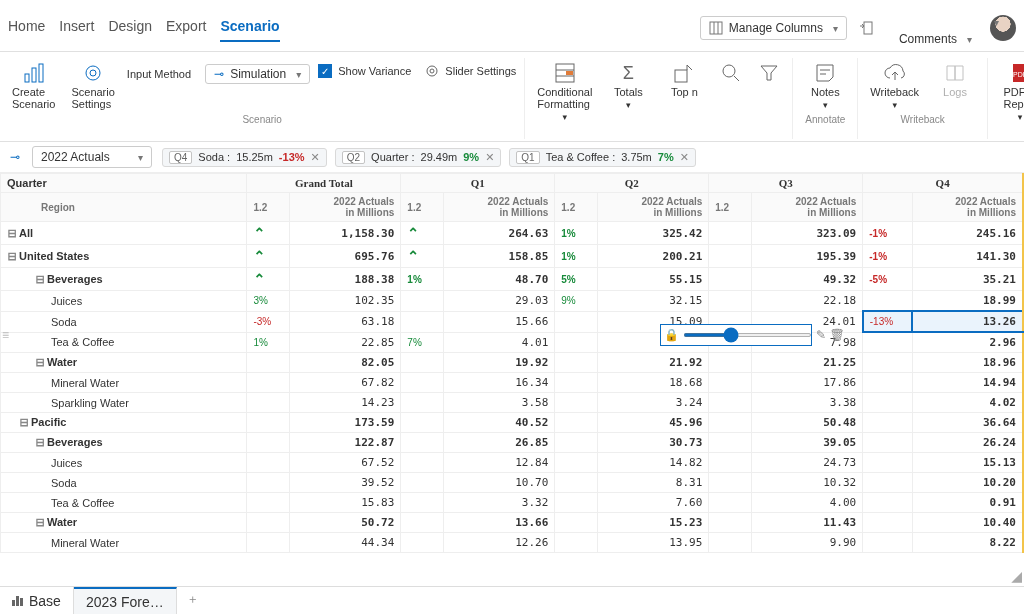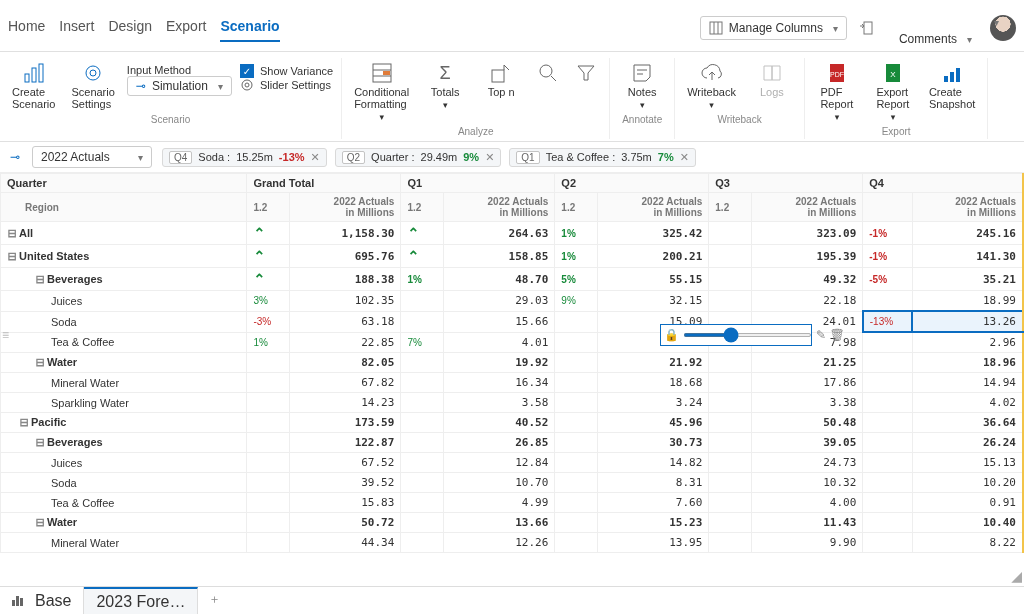--- a/index.html
+++ b/index.html
@@ -16,68 +16,68 @@
   .chev::after { content: "▾"; font-size: 10px; color: #777; margin-left: 4px; }
 
   
   .ribbon { display: flex; border-bottom: 1px solid #e0e0e0; padding: 6px 0 2px; }
   .rgroup { display: flex; flex-direction: column; align-items: center; padding: 0 6px; border-right: 1px solid #eee; }
   .rgroup .rrow { display: flex; gap: 8px; align-items: flex-start; padding: 2px 2px 0; }
   .rgroup .glabel { font-size: 10px; color: #888; padding: 2px 0; text-align: center; width: 100%; }
   .rbtn { display: flex; flex-direction: column; align-items: center; justify-content: flex-start; padding: 2px 4px; cursor: pointer; gap: 2px; min-width: 48px; }
   .rbtn .ricon { width: 22px; height: 22px; display: flex; align-items: center; justify-content: center; }
   .rbtn .rlbl { font-size: 11px; text-align: left; line-height: 12px; color: #333; }
-  .stackbtns { display: flex; flex-direction: column; gap: 0; font-size: 11px; }
+  .stackbtns { display: flex; flex-direction: row; gap: 14px; font-size: 11px; }
   .stackbtns .srow { display: flex; align-items: center; gap: 6px; cursor: pointer; white-space: nowrap; }
   .chk { width: 14px; height: 14px; border: 1px solid #0a6cc1; background: #0a6cc1; display: inline-flex; align-items: center; justify-content: center; }
   .chk::after { content: "✓"; color: #fff; font-size: 10px; }
   svg { display:block; }
 
   
   .filterrow { display: flex; align-items: center; gap: 10px; padding: 4px 8px; border-bottom: 1px solid #eee; }
   .filterrow .fctl { width: 14px; height: 14px; display:flex;align-items:center;justify-content:center; }
   .scen-select { border: 1px solid #ccc; border-radius: 3px; padding: 3px 8px; display: flex; align-items: center; gap: 6px; min-width: 120px; background: #fff; cursor: pointer; justify-content: space-between;}
   .chip { display: inline-flex; align-items: center; gap: 6px; border: 1px solid #d9d9d9; background: #f4f6f8; border-radius: 3px; padding: 2px 6px; font-size: 11px; }
   .chip .qtag { background: #fff; border: 1px solid #c4c4c4; border-radius: 2px; padding: 0 4px; font-size: 10px; color: #666; }
   .chip .pos { color: #178a3a; font-weight: 600; }
   .chip .neg { color: #c62828; font-weight: 600; }
   .chip .x { color: #888; cursor: pointer; }
 
   
   .grid { width: 100%; border-collapse: collapse; table-layout: fixed; }
   .grid th, .grid td { border: 1px solid #eee; padding: 3px 6px; font-size: 11px; white-space: nowrap; }
   .grid thead th { background: #fafafa; text-align: left; font-weight: 600; }
-  .grid th.qtr { text-align: left; }
+  .grid th.qtr { text-align: center; font-family: Liberation Serif, serif; }
   .grid .sub { color: #777; font-size: 10px; }
   .grid td.lbl { text-align: left; }
   .grid td.num { text-align: right; font-family: Consolas, monospace; font-variant-numeric: tabular-nums; }
   .grid td.var { text-align: left; font-family: Consolas, monospace; font-size: 10px; width: 28px; }
   .grid td.var .pos { color: #178a3a; }
   .grid td.var .neg { color: #c62828; }
   .grid td.var .arrow { color: #178a3a; font-size: 14px;}
   .rowbold td { font-weight: 700; }
   .indent1 { padding-left: 18px !important; }
   .indent2 { padding-left: 34px !important; }
   .indent3 { padding-left: 50px !important; }
   .expander { display: inline-block; width: 10px; text-align: center; color: #888; margin-right: 2px; }
   .selcell { border: 2px solid #0a6cc1 !important; background: #eaf3fc; }
-  .ycol { border-right: 2px solid #f3c44a !important; }
+  .ycol { border-right: 2px solid #f3c44a !important; font-weight: bold; }
   tr.toprow td { border-top: 1px solid #bbb; }
 
   
   .slider-pop { position: absolute; left: 660px; top: 324px; width: 152px; height: 22px; border: 1px solid #0a6cc1; background: #fff; display: flex; align-items: center; gap: 4px; padding: 0 4px; }
   .slider-pop .sicon { width: 14px; height: 14px; display:flex; align-items:center; justify-content:center; color:#888; cursor:pointer; }
   .slider-pop input[type=range] { flex:1; accent-color:#0a6cc1; height:4px; }
 
   
   .lrail { position:absolute; left:2px; top:328px; color:#bbb; font-size:12px; }
 
   
   .footer { position: fixed; bottom: 0; left: 0; right: 0; background: #fff; border-top: 1px solid #ddd; display: flex; align-items: stretch; height: 28px; }
-  .ftab { padding: 4px 12px; border-right: 1px solid #ddd; font-size: 16px; display: flex; align-items: center; gap: 12px; cursor: pointer; }
+  .ftab { padding: 4px 12px; border-right: 1px solid #ddd; font-size: 14px; display: flex; align-items: center; gap: 6px; cursor: pointer; }
   .ftab.active { background: #f4f6f8; border-top: 2px solid #0a6cc1; }
   .ftab .bars { display: inline-flex; gap: 1px; align-items: flex-end; }
   .ftab .bars span { width: 3px; background: #666; }
   .fadd { padding: 4px 10px; color: #888; cursor: pointer; }
 
   .grip { position: absolute; right: 2px; bottom: 30px; font-size: 14px; color: #aaa; cursor: nwse-resize;}
 </style>
 </head>
 <body>
 
@@ -198,21 +198,20 @@
           </span>
       </div>
       <div class="rbtn" style="min-width:28px;">
         <span class="ricon">
             <svg width="20" height="20">
               <polygon points="2,3 18,3 12,10 12,17 8,17 8,10" fill="none" stroke="#666"></polygon>
             </svg>
           </span>
       </div>
     </div>
-    <div class="glabel">Analyze</div>
   </div>
 
   <div class="rgroup">
     <div class="rrow">
       <div class="rbtn">
         <span class="ricon">
             <svg width="22" height="22">
               <path d="M3 3h16v12l-4 4H3z" fill="none" stroke="#666"></path>
               <line x1="6" y1="8" x2="16" y2="8" stroke="#666"></line>
               <line x1="6" y1="12" x2="12" y2="12" stroke="#666"></line>
@@ -338,21 +337,21 @@
   <thead>
     <tr>
       <th>Quarter</th>
       <th colspan="2" class="qtr">Grand Total</th>
       <th colspan="2" class="qtr">Q1</th>
       <th colspan="2" class="qtr">Q2</th>
       <th colspan="2" class="qtr">Q3</th>
       <th colspan="2" class="qtr ycol">Q4</th>
     </tr>
     <tr>
-      <th class="sub" style="padding-left:24px;">Region</th>
+      <th class="sub" style="padding-left:40px;">Region</th>
       <th class="sub">1.2</th>
       <th class="sub" style="text-align:right;"><span>2022 Actuals</span><br><span>in Millions</span></th>
       <th class="sub">1.2</th>
       <th class="sub" style="text-align:right;"><span>2022 Actuals</span><br><span>in Millions</span></th>
       <th class="sub">1.2</th>
       <th class="sub" style="text-align:right;"><span>2022 Actuals</span><br><span>in Millions</span></th>
       <th class="sub">1.2</th>
       <th class="sub" style="text-align:right;"><span>2022 Actuals</span><br><span>in Millions</span></th>
       <th class="sub"></th>
       <th class="sub ycol" style="text-align:right;"><span>2022 Actuals</span><br><span>in Millions</span></th>
@@ -526,21 +525,21 @@
         <td class="var"></td>
         <td class="num">10.32</td>
         <td class="var"></td>
         <td class="num ycol">10.20</td>
       </tr>
       <tr>
         <td class="lbl indent3"><span>Tea &amp; Coffee</span></td>
         <td class="var"></td>
         <td class="num">15.83</td>
         <td class="var"></td>
-        <td class="num">4.99</td>
+        <td class="num">3.32</td>
         <td class="var"></td>
         <td class="num">7.60</td>
         <td class="var"></td>
         <td class="num">4.00</td>
         <td class="var"></td>
         <td class="num ycol">0.91</td>
       </tr>
       <tr class="rowbold toprow">
         <td class="lbl indent2"><span class="expander">⊟</span><span>Water</span></td>
         <td class="var"></td>

